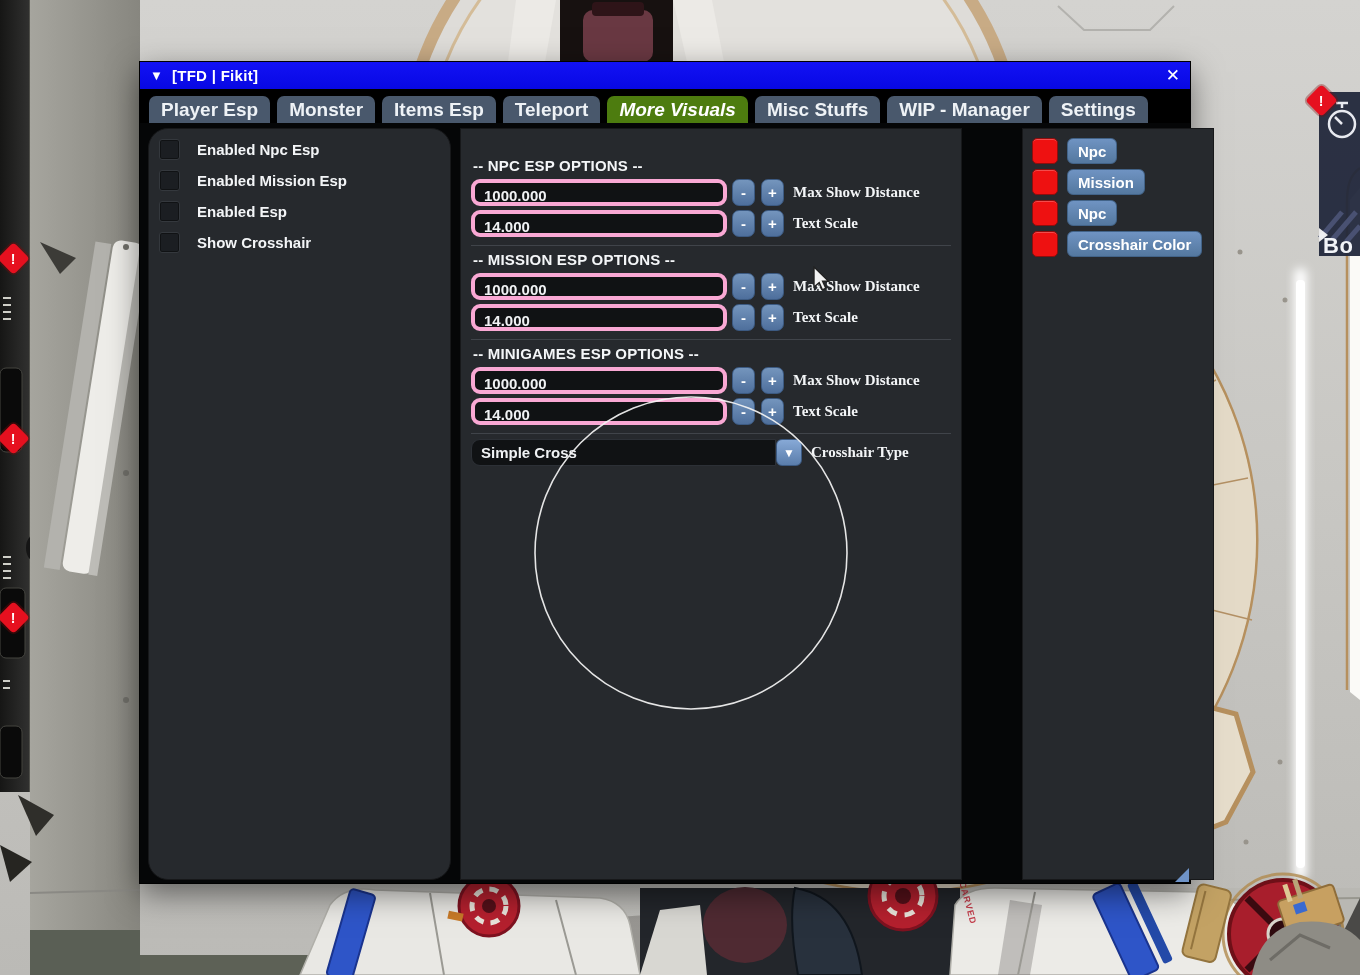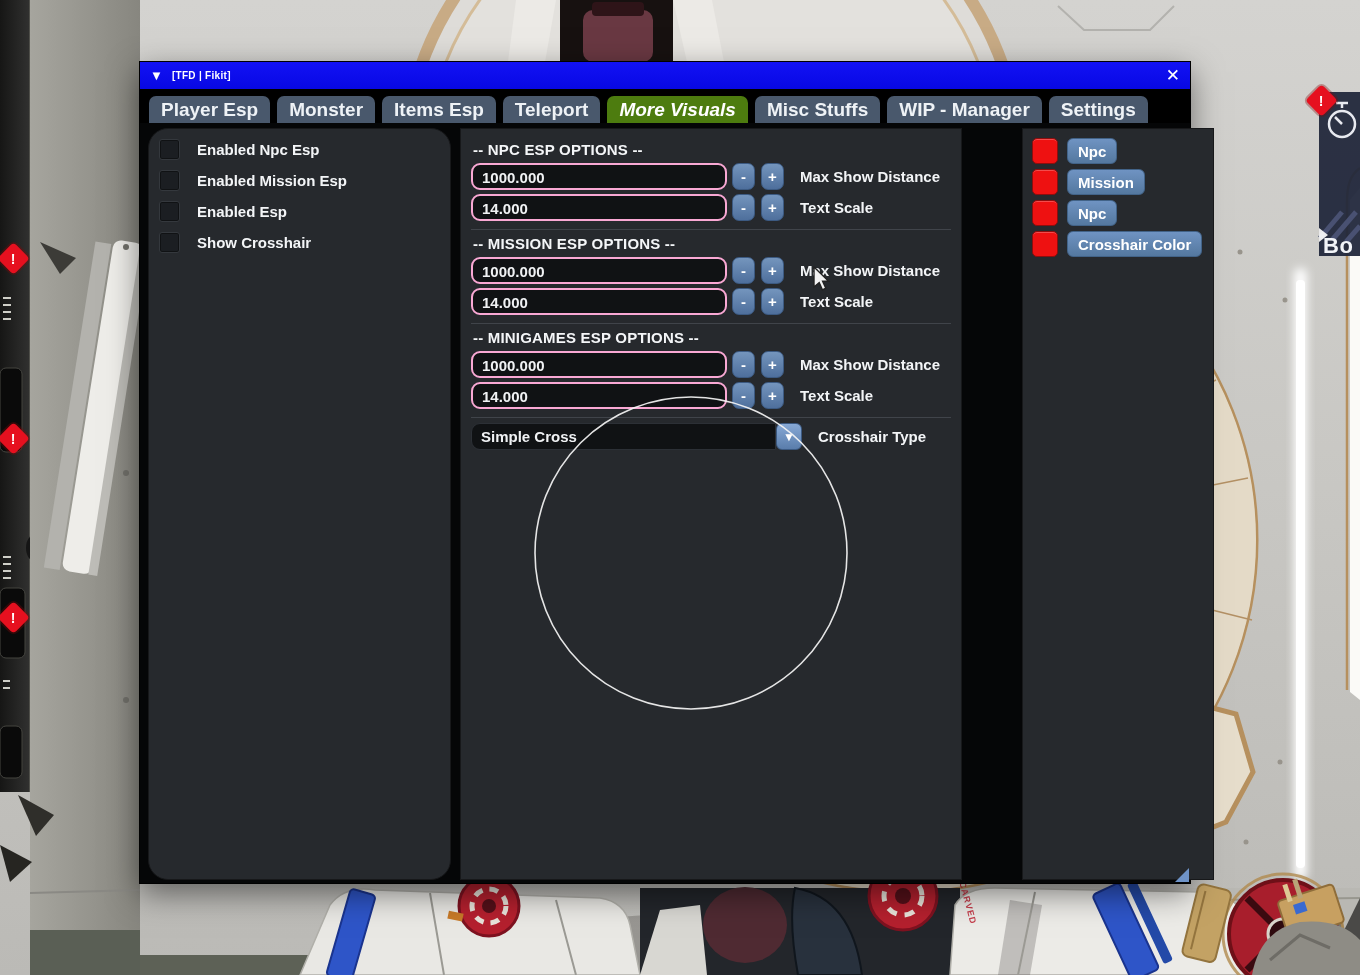--- a/index.html
+++ b/index.html
@@ -22,21 +22,21 @@
                  font-size:9px; font-weight:bold; letter-spacing:1px;
                  transform:rotate(75deg); opacity:.9; }
 
   
   #window { position:absolute; left:140px; top:62px; width:1050px; height:821px;
             background:#050607; z-index:10;
             box-shadow:0 0 0 1px #000, 0 10px 30px rgba(0,0,0,.5); }
   #titlebar { height:27px; background:linear-gradient(#1212f4,#0808e4);
               display:flex; align-items:center; padding:0 10px; }
   #collapse-btn { color:#fff; font-size:13px; line-height:1; cursor:pointer; }
-  #window-title { color:#fff; font-size:10px; font-weight:bold; margin-left:9px; letter-spacing:.3px; }
+  #window-title { color:#fff; font-size:15px; font-weight:bold; margin-left:9px; letter-spacing:.3px; }
   #close-btn { margin-left:auto; color:#fff; font-size:17px; line-height:1; cursor:pointer; }
 
   #tabbar { height:34px; background:#000; display:flex; align-items:flex-end;
             padding:0 0 0 9px; gap:7px; }
   .tab { height:27px; padding:0 12px; display:flex; align-items:center;
          background:#49586c; color:#eef2f6; font-size:19px; font-weight:600;
          border-radius:7px 7px 0 0; cursor:pointer; white-space:nowrap; }
   .tab.active { background:#4d7c0f; color:#fff;font-style:italic; }
 
   #body { position:absolute; left:0; top:61px; width:1050px; height:760px; background:#050607; }
@@ -47,33 +47,33 @@
   #panel-right  { left:848px; width:192px;margin-left:34px; }
 
   
   #panel-left { padding:10px; }
   .chk-row { display:flex; align-items:center; height:21px; margin-bottom:10px; cursor:pointer; }
   .chk-box { width:21px; height:21px; background:#1b1e22; border:1px solid #34383d;
              border-radius:3px; box-shadow:inset 0 0 0 1px #101214; }
   .chk-label { margin-left:17px; color:#f3f5f7; font-size:15px; font-weight:600; }
 
   
-  #panel-middle { padding:8px 10px; }
+  #panel-middle { padding:24px 10px; }
   .sec-header { color:#f4f6f8; font-size:15px; font-weight:bold; margin:4px 0 5px 2px; letter-spacing:.2px; }
   .opt-row { display:flex; align-items:center; height:27px; margin-bottom:4px; }
-  .num-field { width:256px; height:27px; background:#101214; border:2px solid #f9a8d4;
+  .num-field { width:256px; height:27px; background:#101214; border:4px solid #f9a8d4;
                border-radius:9px; padding:0 9px; line-height:25px; color:#f0f2f4;
                font-size:15px; font-weight:600; cursor:text; }
   .step-btn { width:23px; height:27px; border-radius:7px; border:1px solid #3c5a82;
               background:linear-gradient(#7495bd,#4e6f9c); color:#fff; font-size:15px;
               font-weight:bold; display:flex; align-items:center; justify-content:center;
               cursor:pointer; }
   .step-btn.minus { margin-left:5px; }
   .step-btn.plus  { margin-left:6px; }
-  .opt-label { margin-left:16px; color:#f3f5f7; font-size:15px; font-weight:600; white-space:nowrap; }
+  .opt-label { margin-left:9px; color:#f3f5f7; font-size:15px; font-weight:600; white-space:nowrap;font-family:Liberation Serif, serif; }
   .separator { height:1px; background:#4a4e54; opacity:.75; margin:8px 0 5px; }
   .combo-field { width:305px; height:27px; background:#101214; border:1px solid #2c3036;
                  border-radius:9px 0 0 9px; padding:0 9px; line-height:25px; color:#f0f2f4;
                  font-size:15px; font-weight:600; cursor:pointer; }
   .combo-arrow { width:26px; height:27px; border-radius:6px; border:1px solid #3c5a82;
                  background:linear-gradient(#87a9d6,#5a7dab); color:#fff; font-size:12px;
                  display:flex; align-items:center; justify-content:center; cursor:pointer; }
 
   
   #panel-right { padding:9px; }

